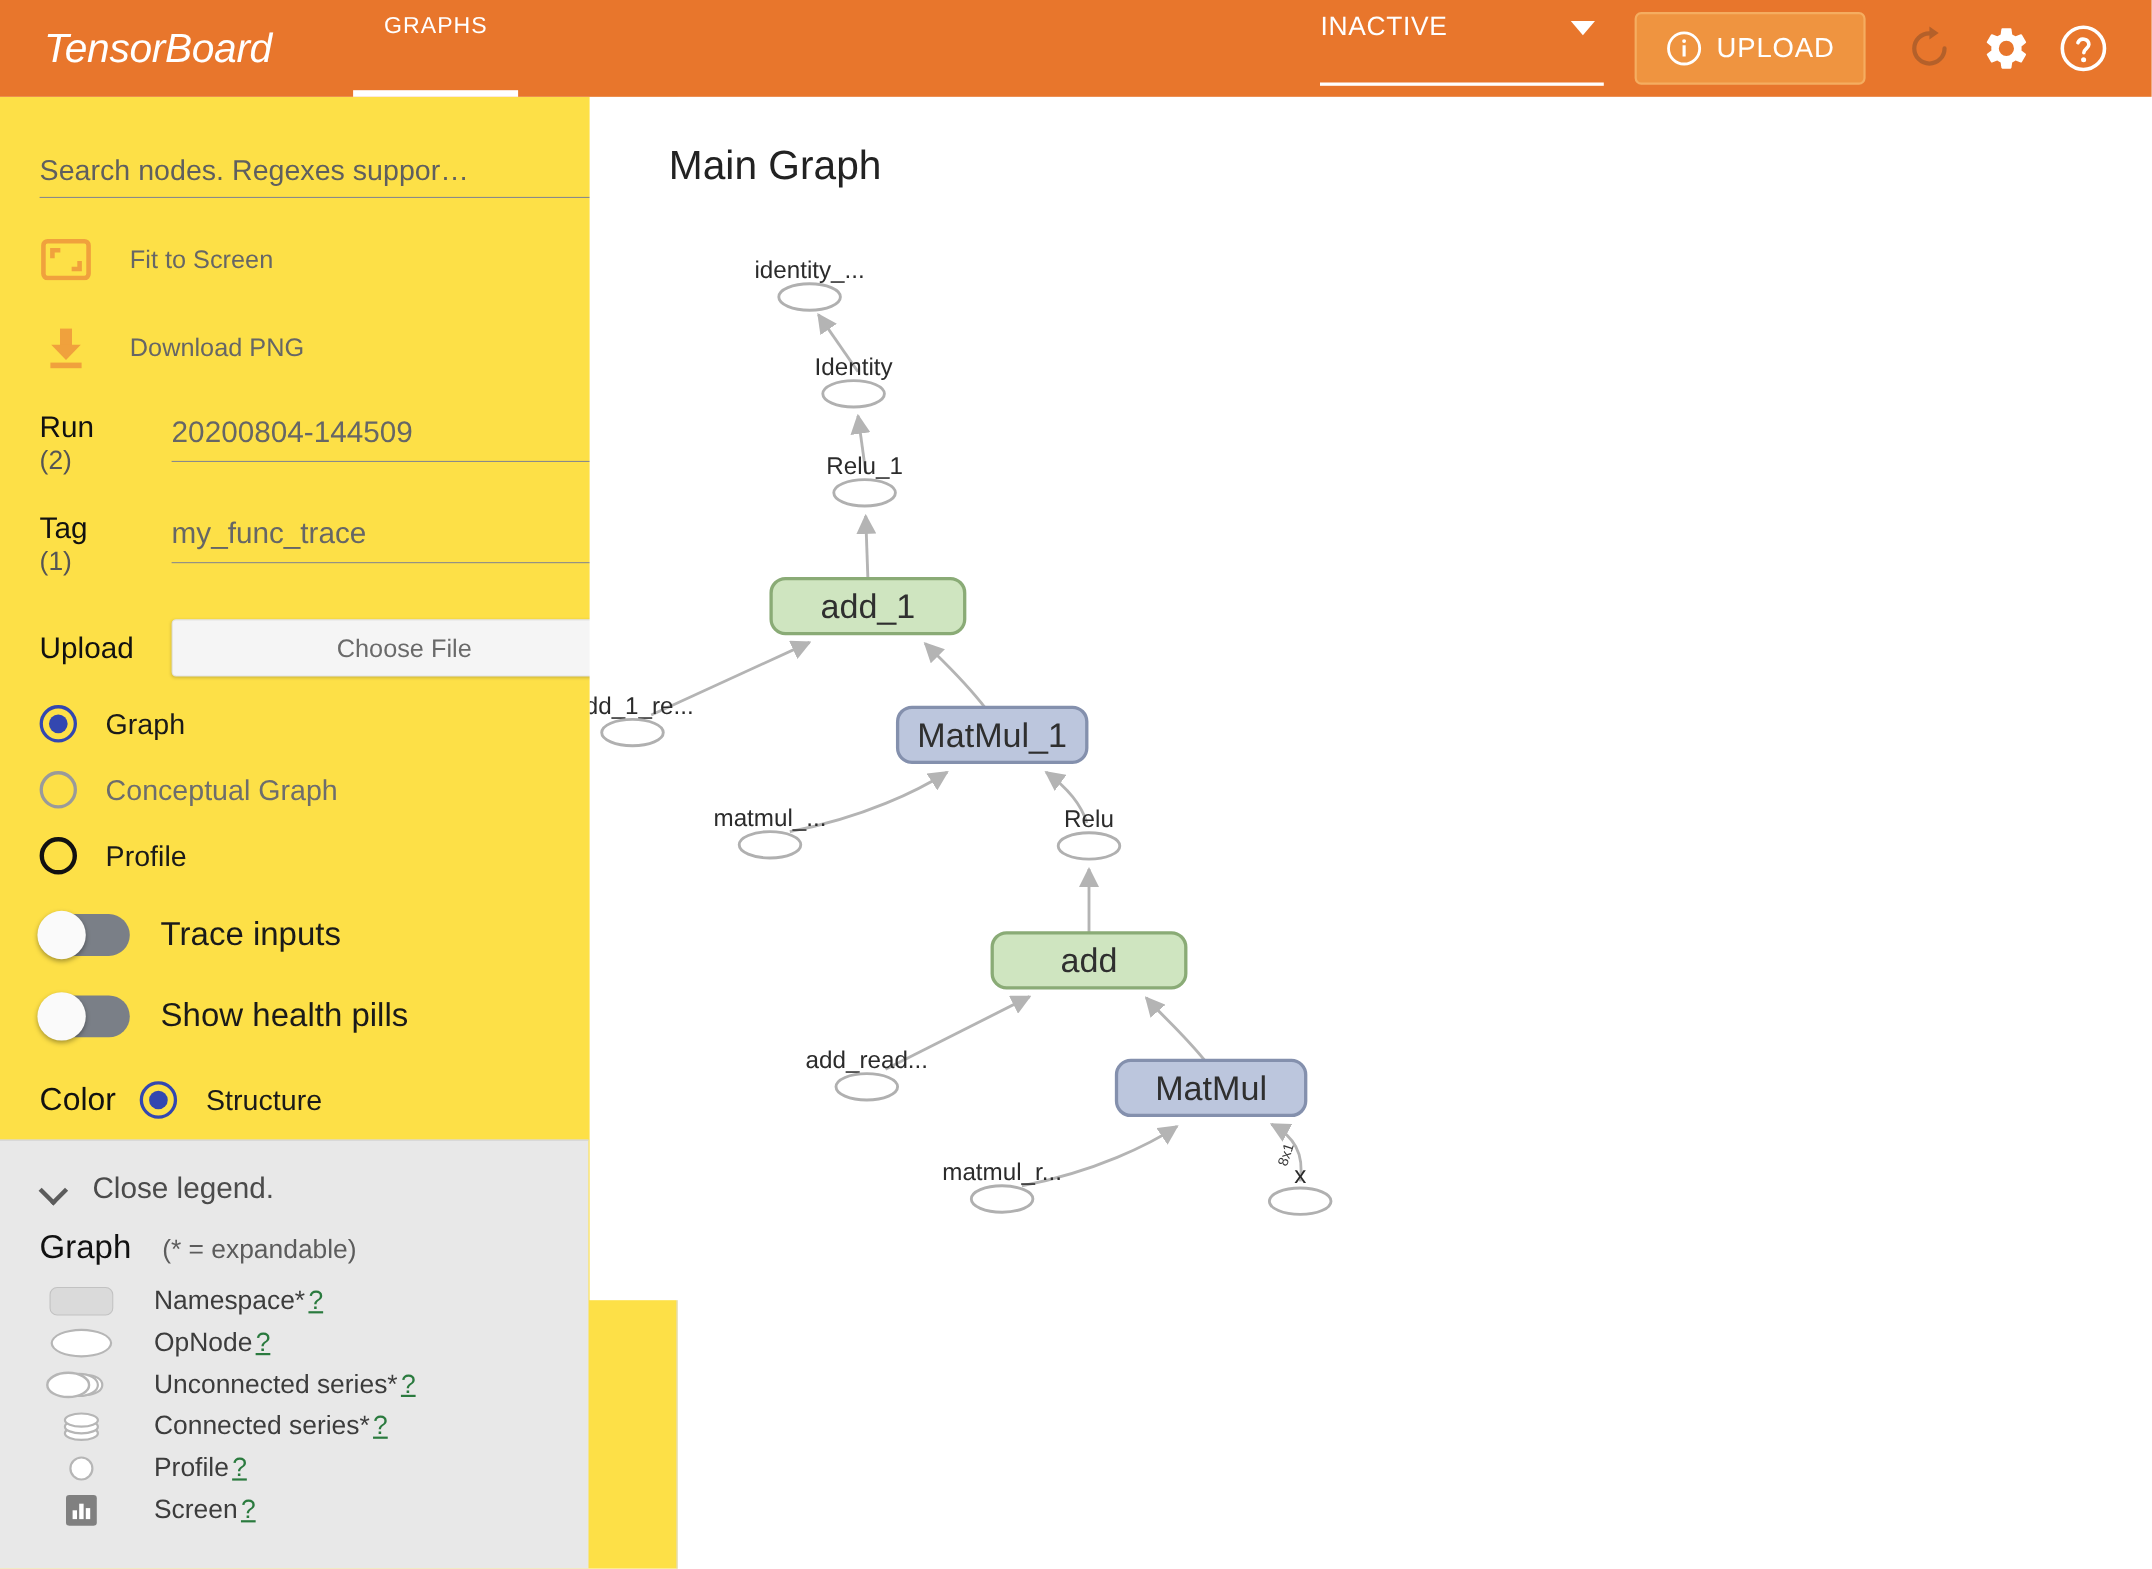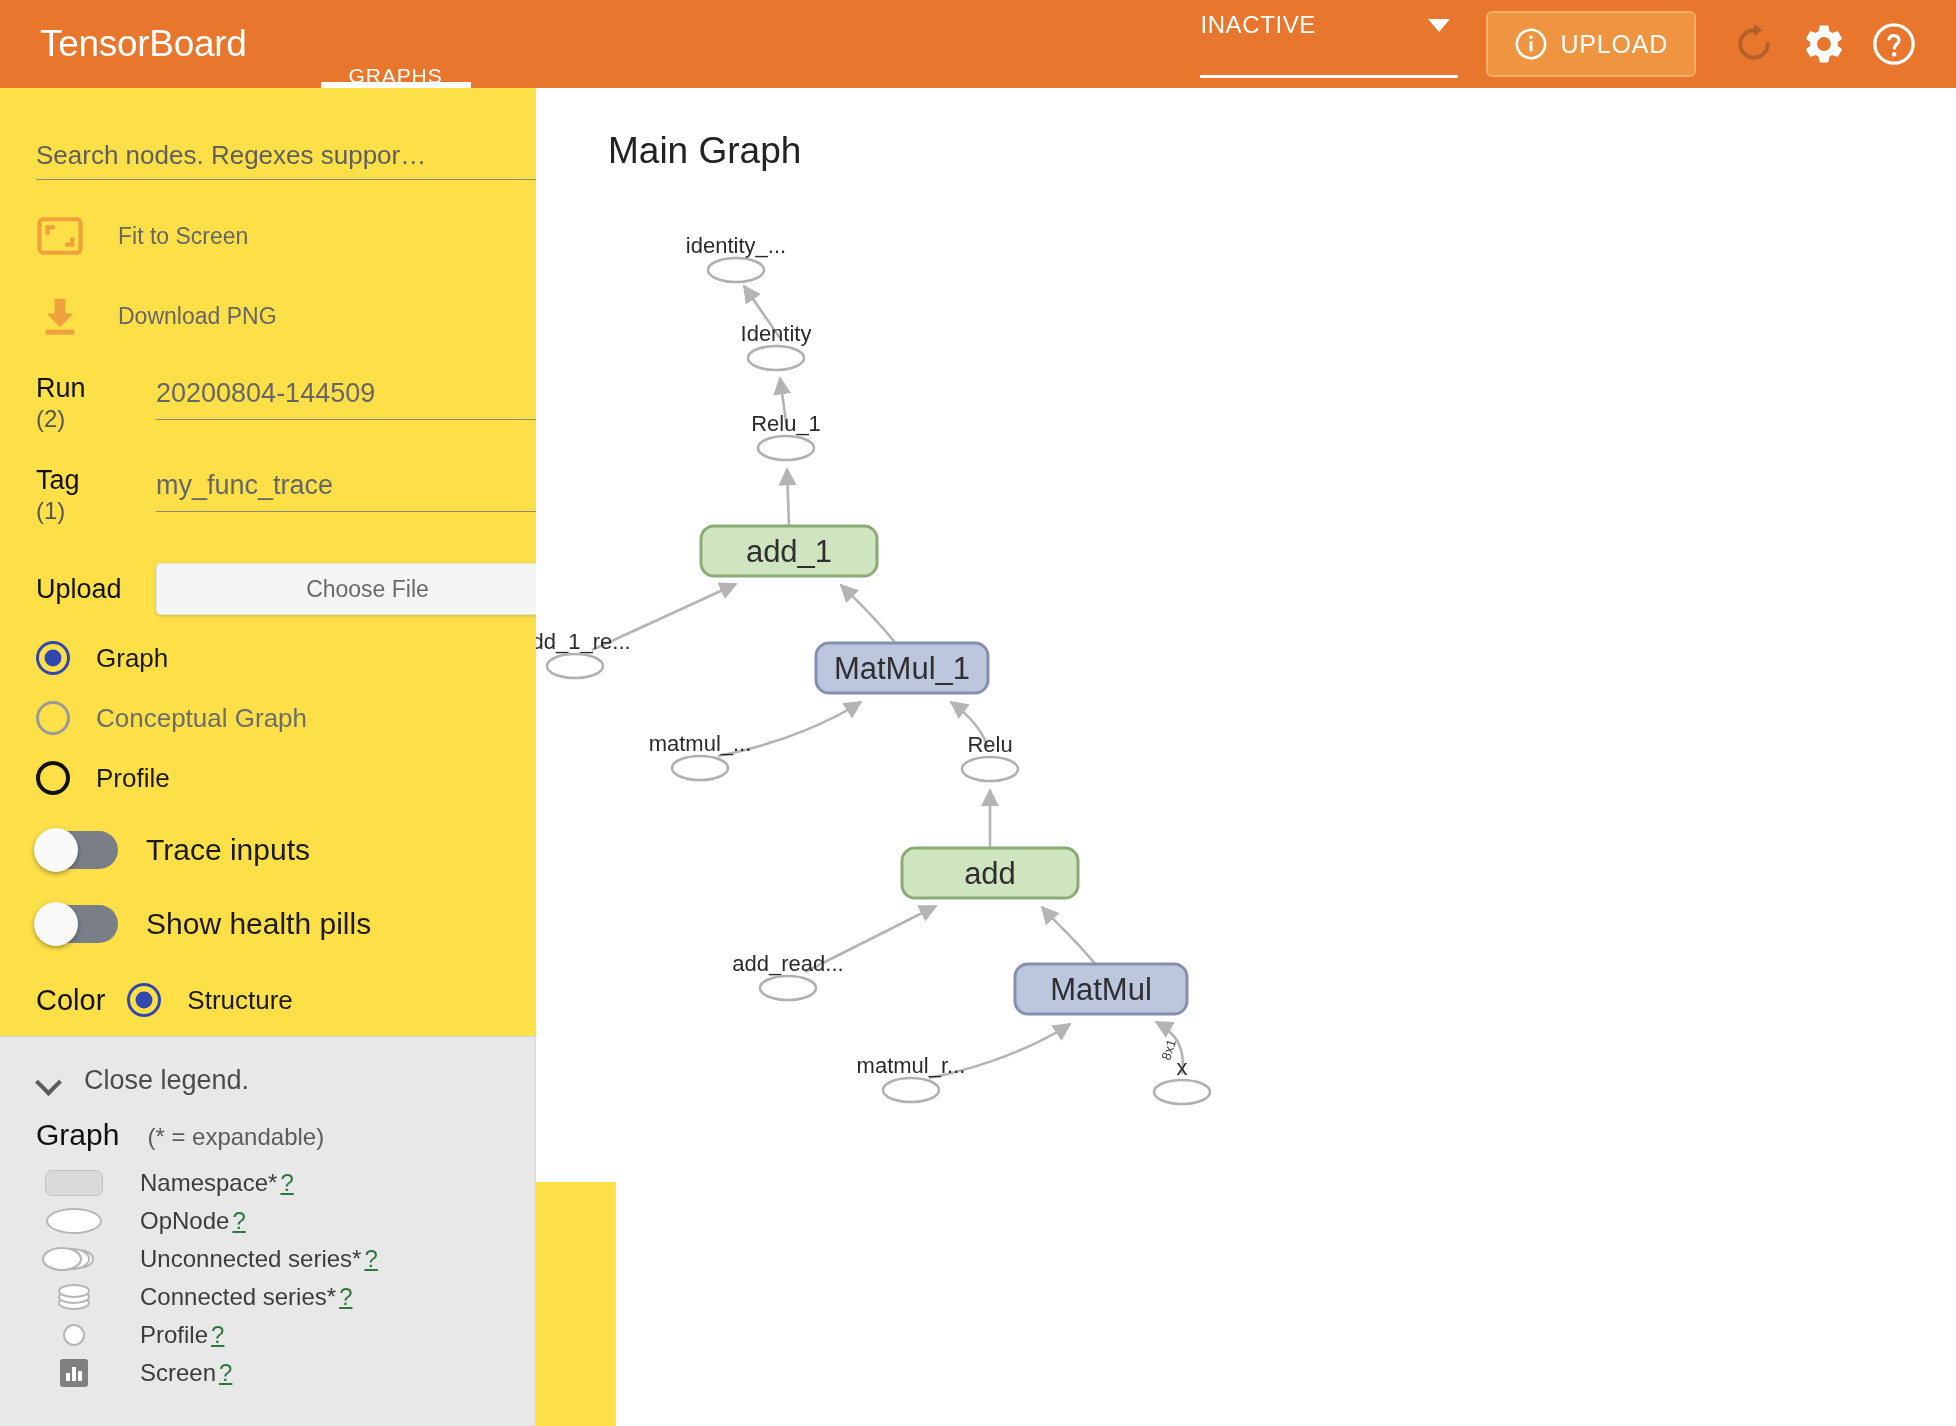--- a/index.html
+++ b/index.html
@@ -17,26 +17,27 @@
     background: #e8762c;
     display: flex; align-items: center;
     z-index: 10;
   }
   .brand {
     color: #ffffff;
     font-size: 37px;
     font-weight: 400;
     letter-spacing: -0.3px;
     margin-left: 40px;
+    font-style: italic;
   }
   .tabs { display: flex; align-items: stretch; height: 88px; margin-left: 74px; }
   .tab {
     position: relative;
-    display: flex; align-items: flex-end;
-    padding: 0 28px;
+    display: flex; align-items: flex-start;
+    padding: 12px 28px;
     color: #ffffff;
     font-size: 21px;
     letter-spacing: 0.9px;
     cursor: pointer;
     height: 88px;
   }
   .tab.active::after {
     content: "";
     position: absolute; left: 0; right: 0; bottom: 0;
     height: 6px; background: #ffffff;

